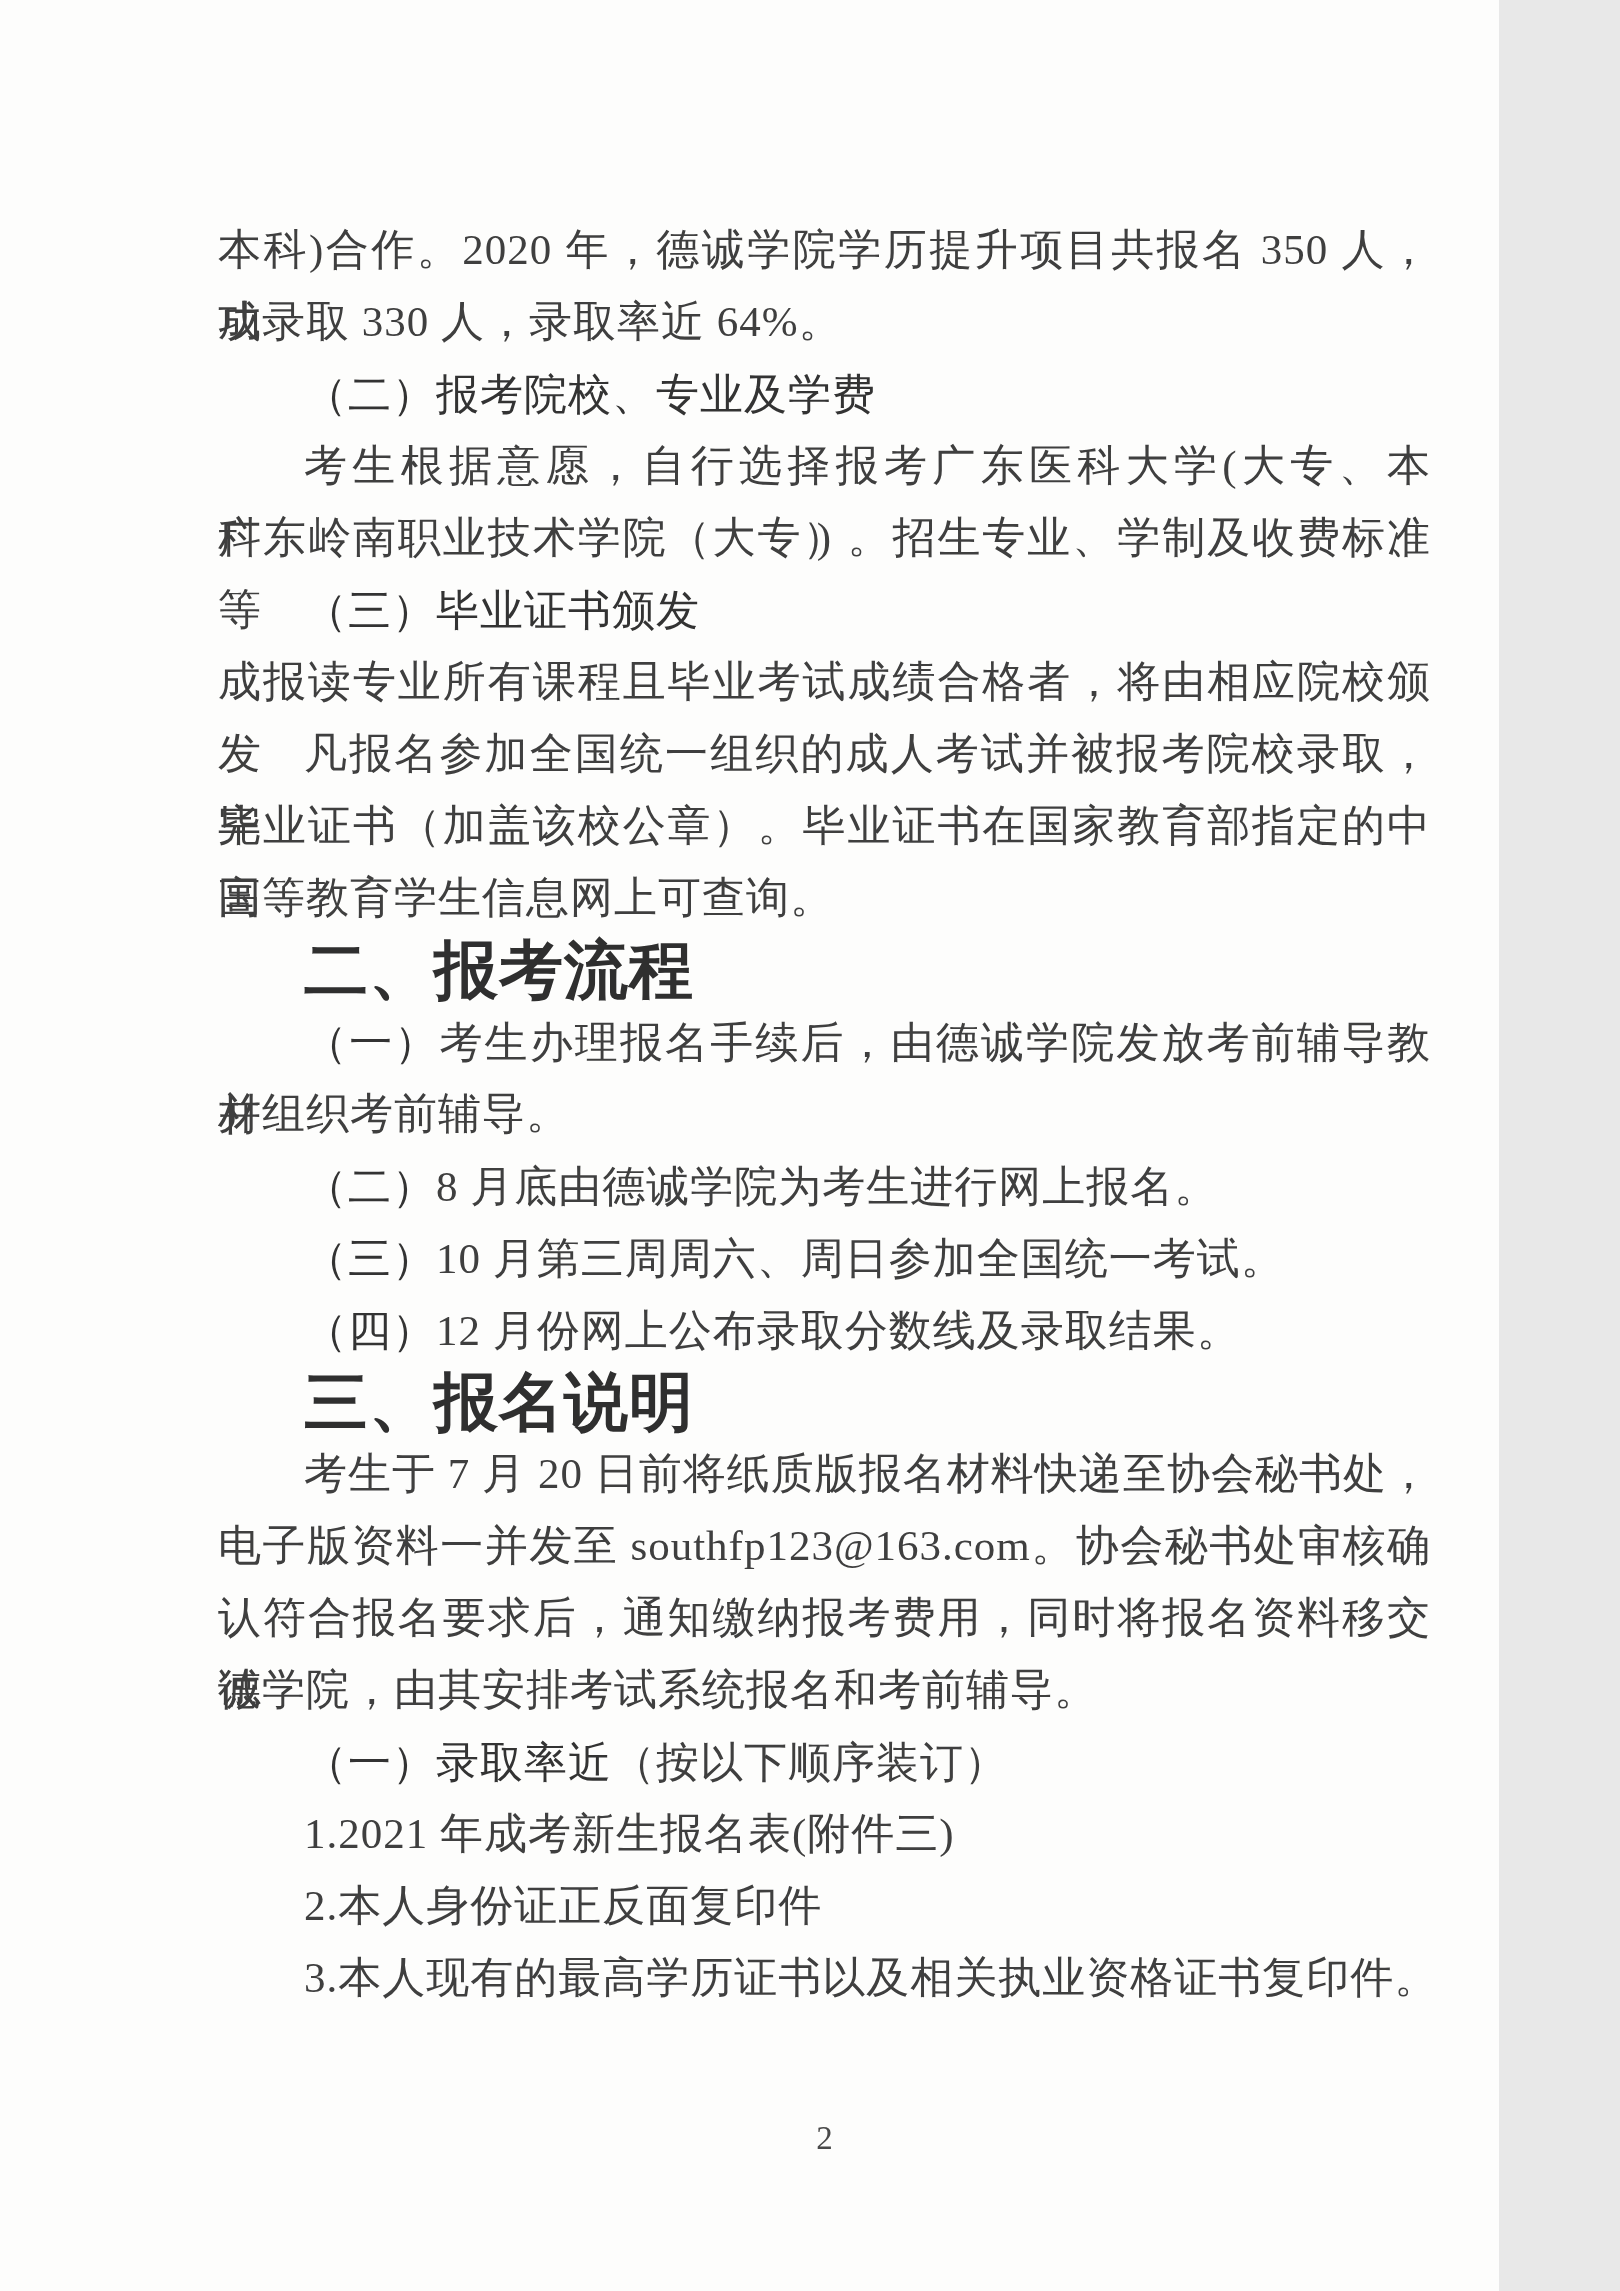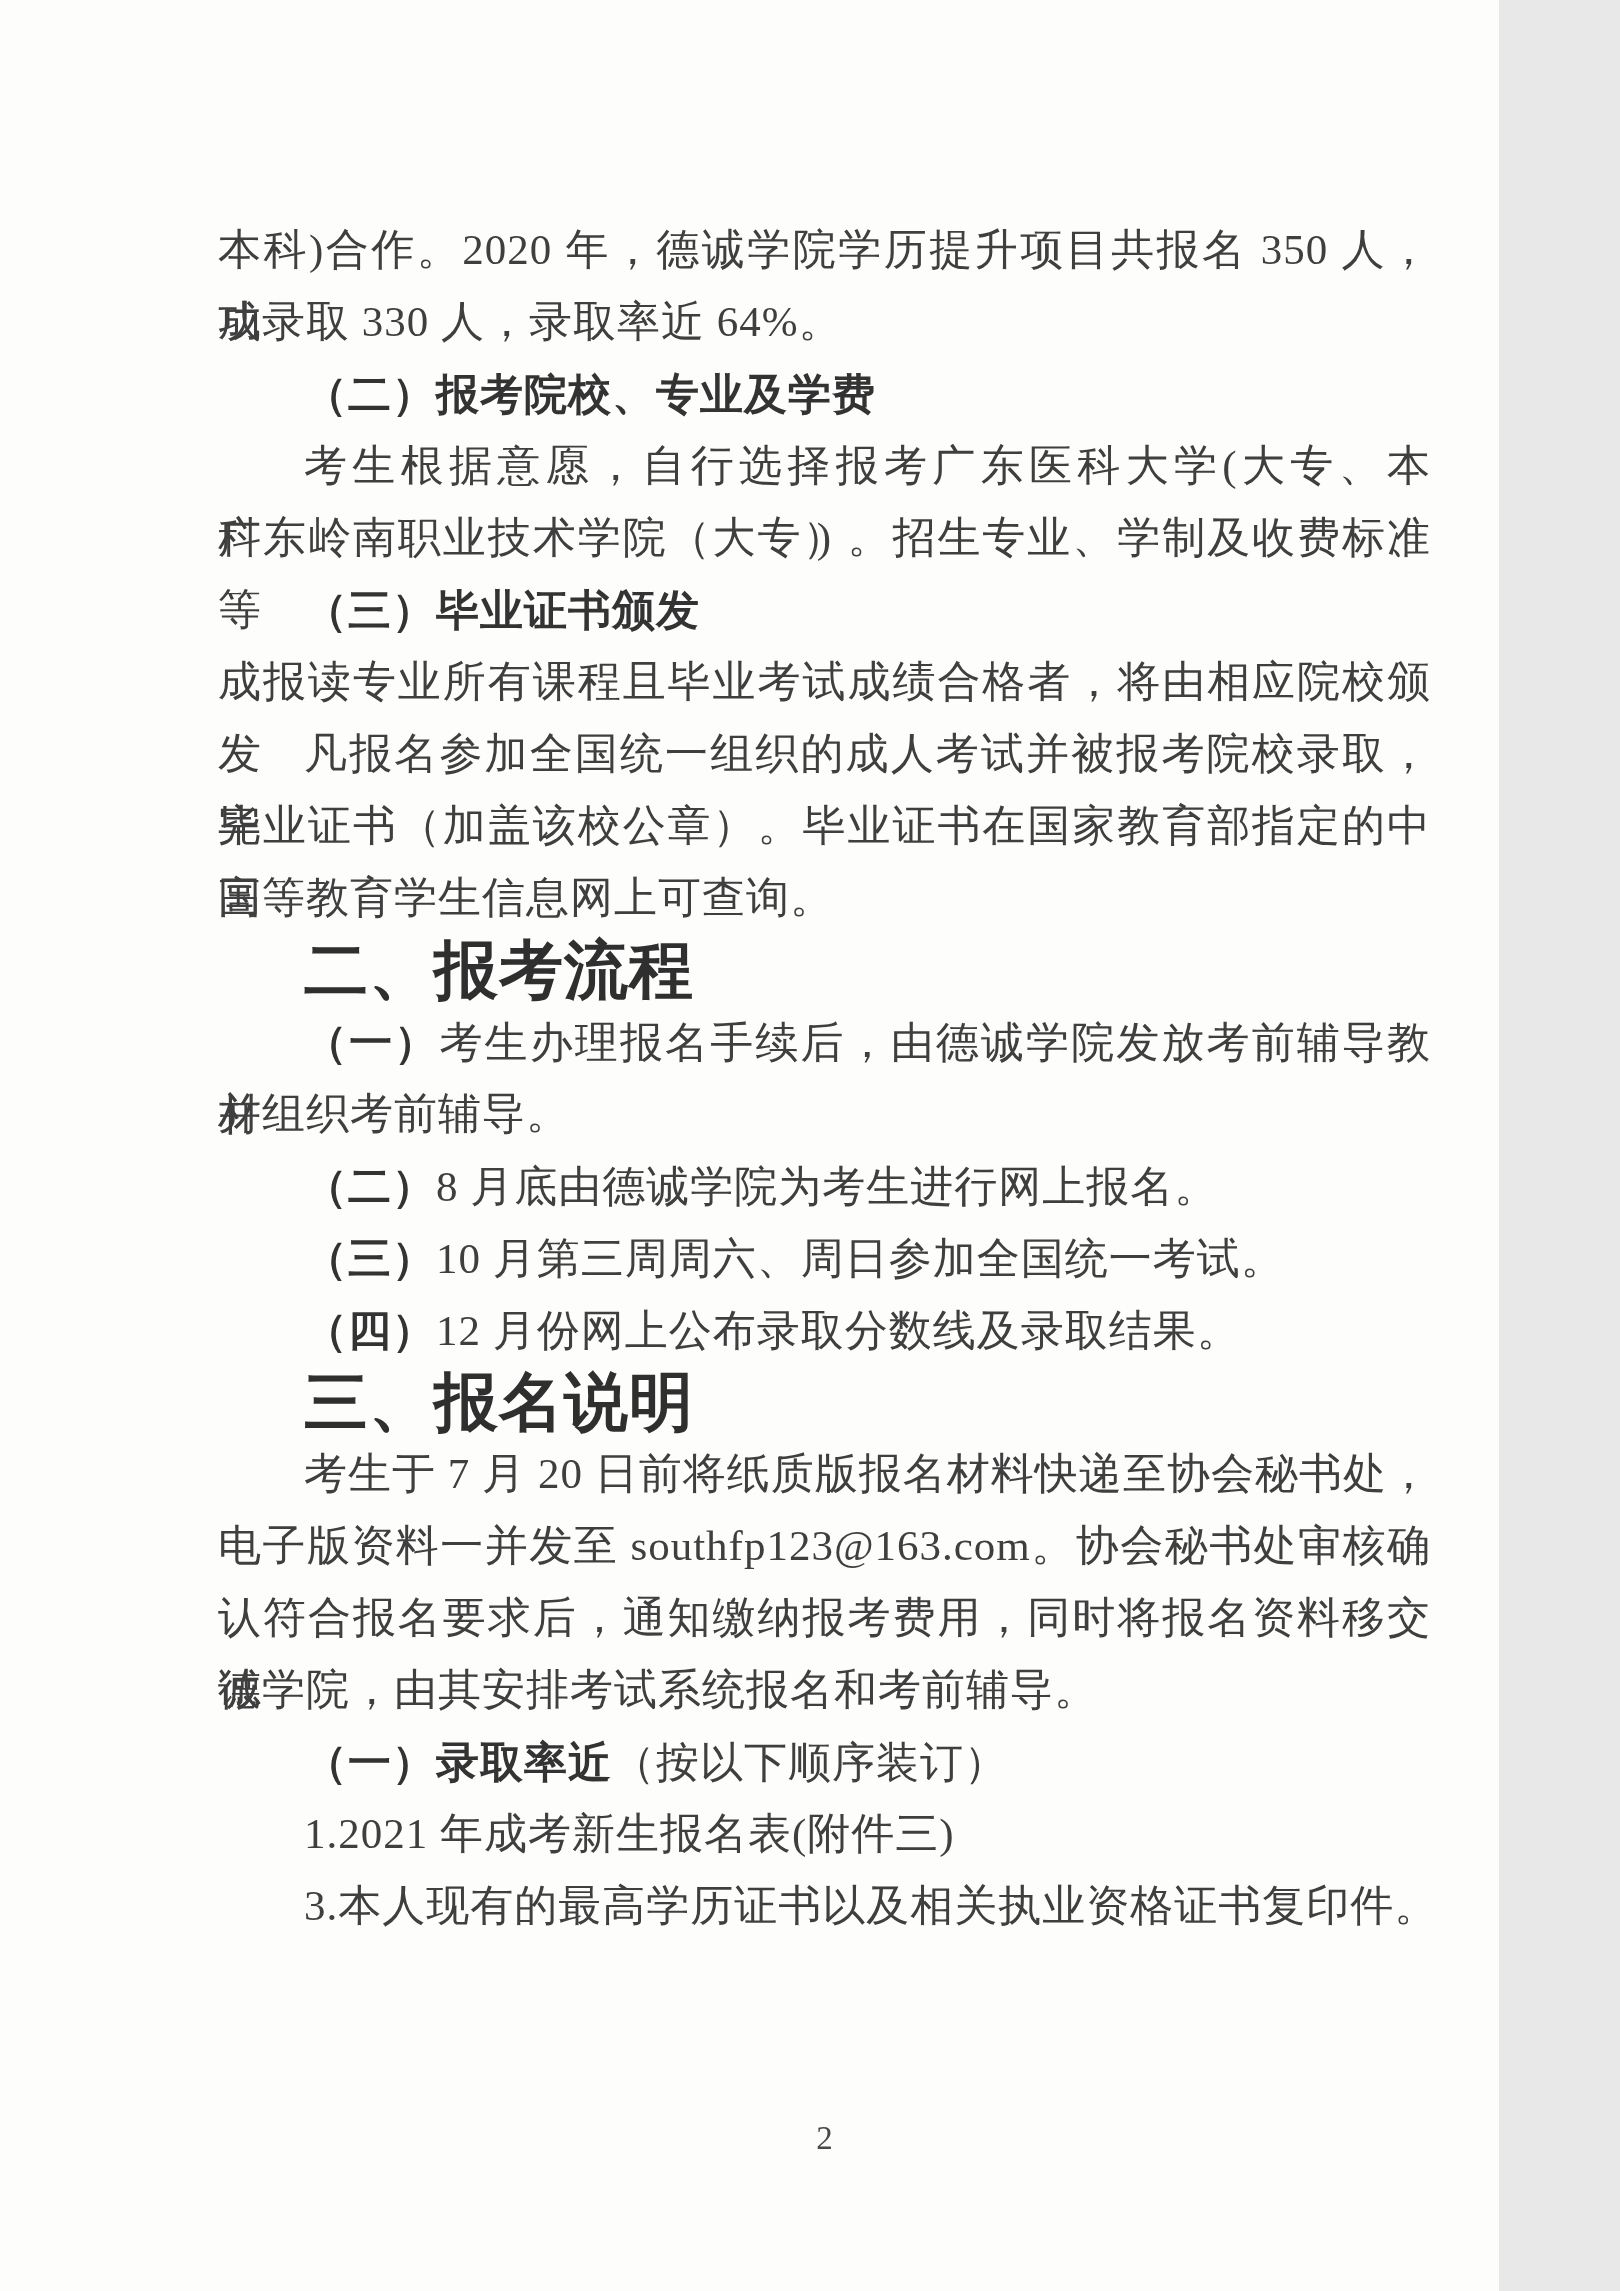--- a/index.html
+++ b/index.html
@@ -34,21 +34,21 @@
     text-align-last: justify;
   }
   .line.indent {
     text-indent: 86px;
   }
   .part-body {
     font-family: "Liberation Serif", "DejaVu Serif", serif;
   }
   .part-bold {
     font-family: "Liberation Sans", "DejaVu Sans", sans-serif;
-    font-weight: 700;
+    font-weight: 400;
     color: #333333;
   }
   .part-hmain {
     font-family: "Liberation Sans", "DejaVu Sans", sans-serif;
     font-weight: 700;
     font-size: 64px;
     color: #2f2f2f;
   }
   .page-number {
     position: absolute;
@@ -84,17 +84,18 @@
       <div class="line indent"><span class="part-bold">（二）</span><span class="part-body">8 月底由德诚学院为考生进行网上报名。</span></div>
       <div class="line indent"><span class="part-bold">（三）</span><span class="part-body">10 月第三周周六、周日参加全国统一考试。</span></div>
       <div class="line indent"><span class="part-bold">（四）</span><span class="part-body">12 月份网上公布录取分数线及录取结果。</span></div>
       <div class="line indent"><span class="part-hmain">三、报名说明</span></div>
       <div class="line indent fill"><span class="part-body">考生于 7 月 20 日前将纸质版报名材料快递至协会秘书处，</span></div>
       <div class="line fill"><span class="part-body">电子版资料一并发至 southfp123@163.com。协会秘书处审核确</span></div>
       <div class="line fill"><span class="part-body">认符合报名要求后，通知缴纳报考费用，同时将报名资料移交德</span></div>
       <div class="line"><span class="part-body">诚学院，由其安排考试系统报名和考前辅导。</span></div>
       <div class="line indent"><span class="part-bold">（一）录取率近</span><span class="part-body">（按以下顺序装订）</span></div>
       <div class="line indent"><span class="part-body">1.2021 年成考新生报名表(附件三)</span></div>
+      <div class="line indent"><span class="part-body">2.本人身份证正反面复印件</span></div>
       <div class="line indent"><span class="part-body">3.本人现有的最高学历证书以及相关执业资格证书复印件。</span></div>
     </div>
   <div class="page-number">2</div>
 </div>
 
 
 </body></html>

